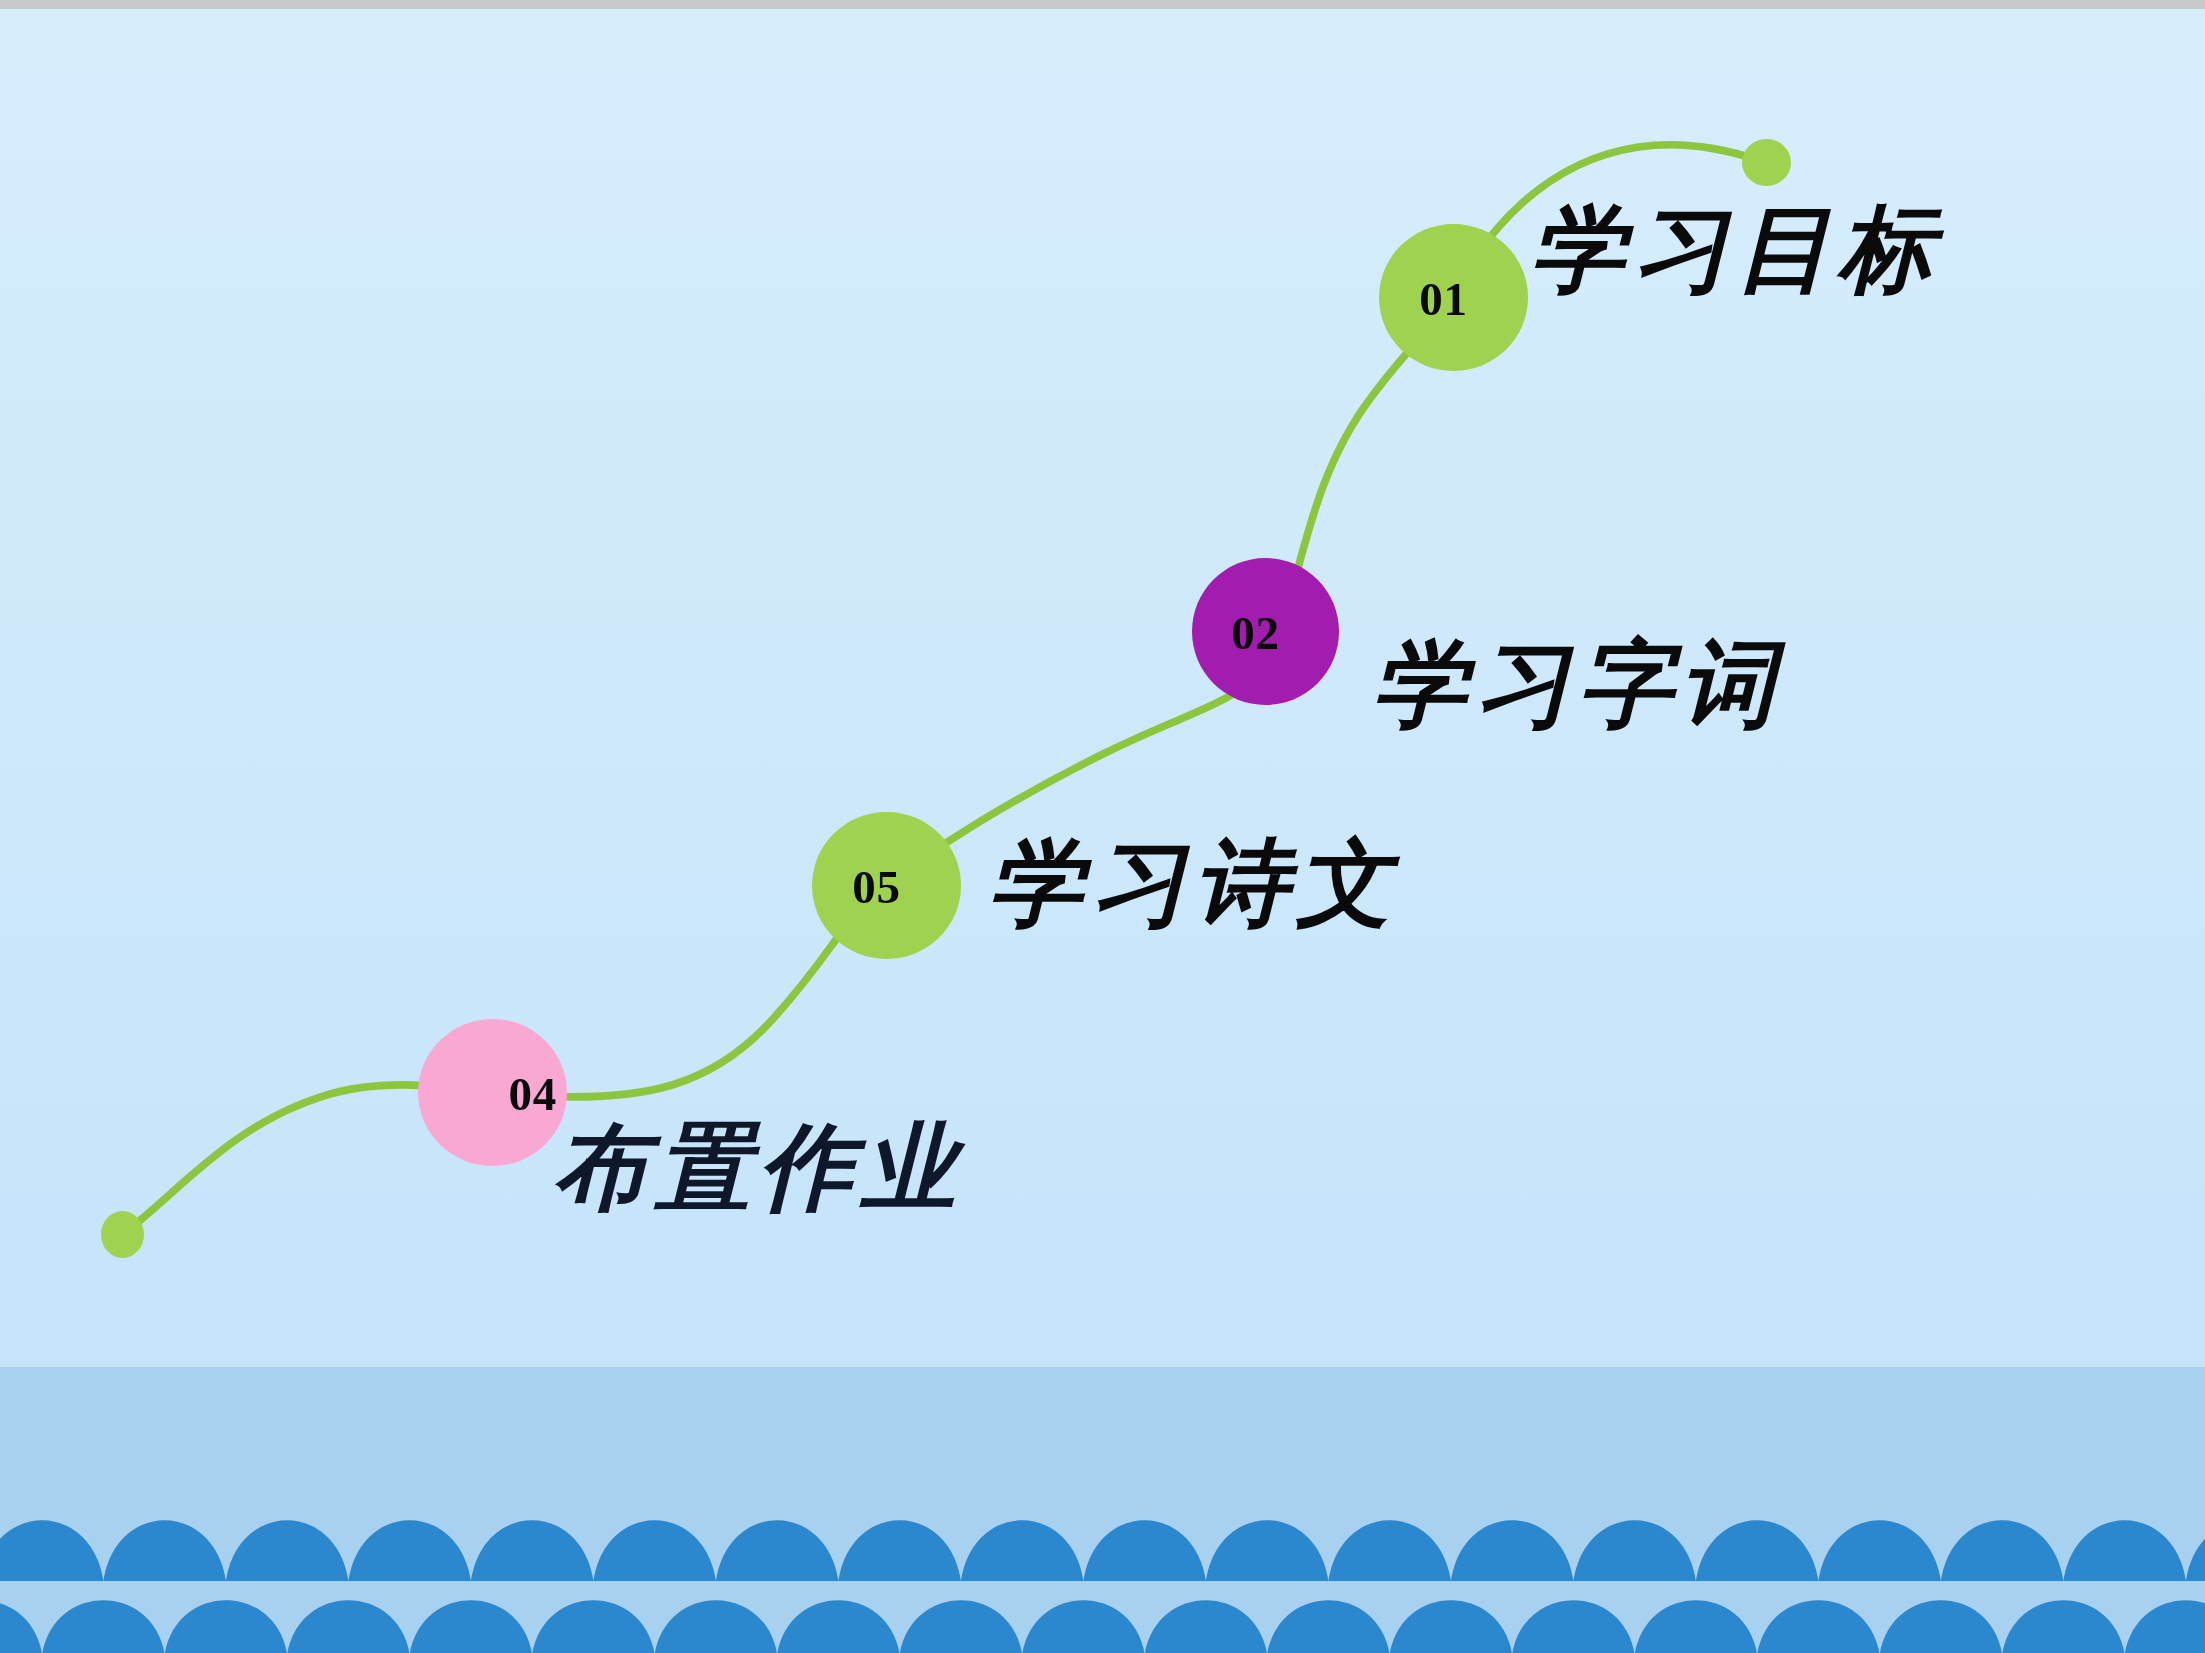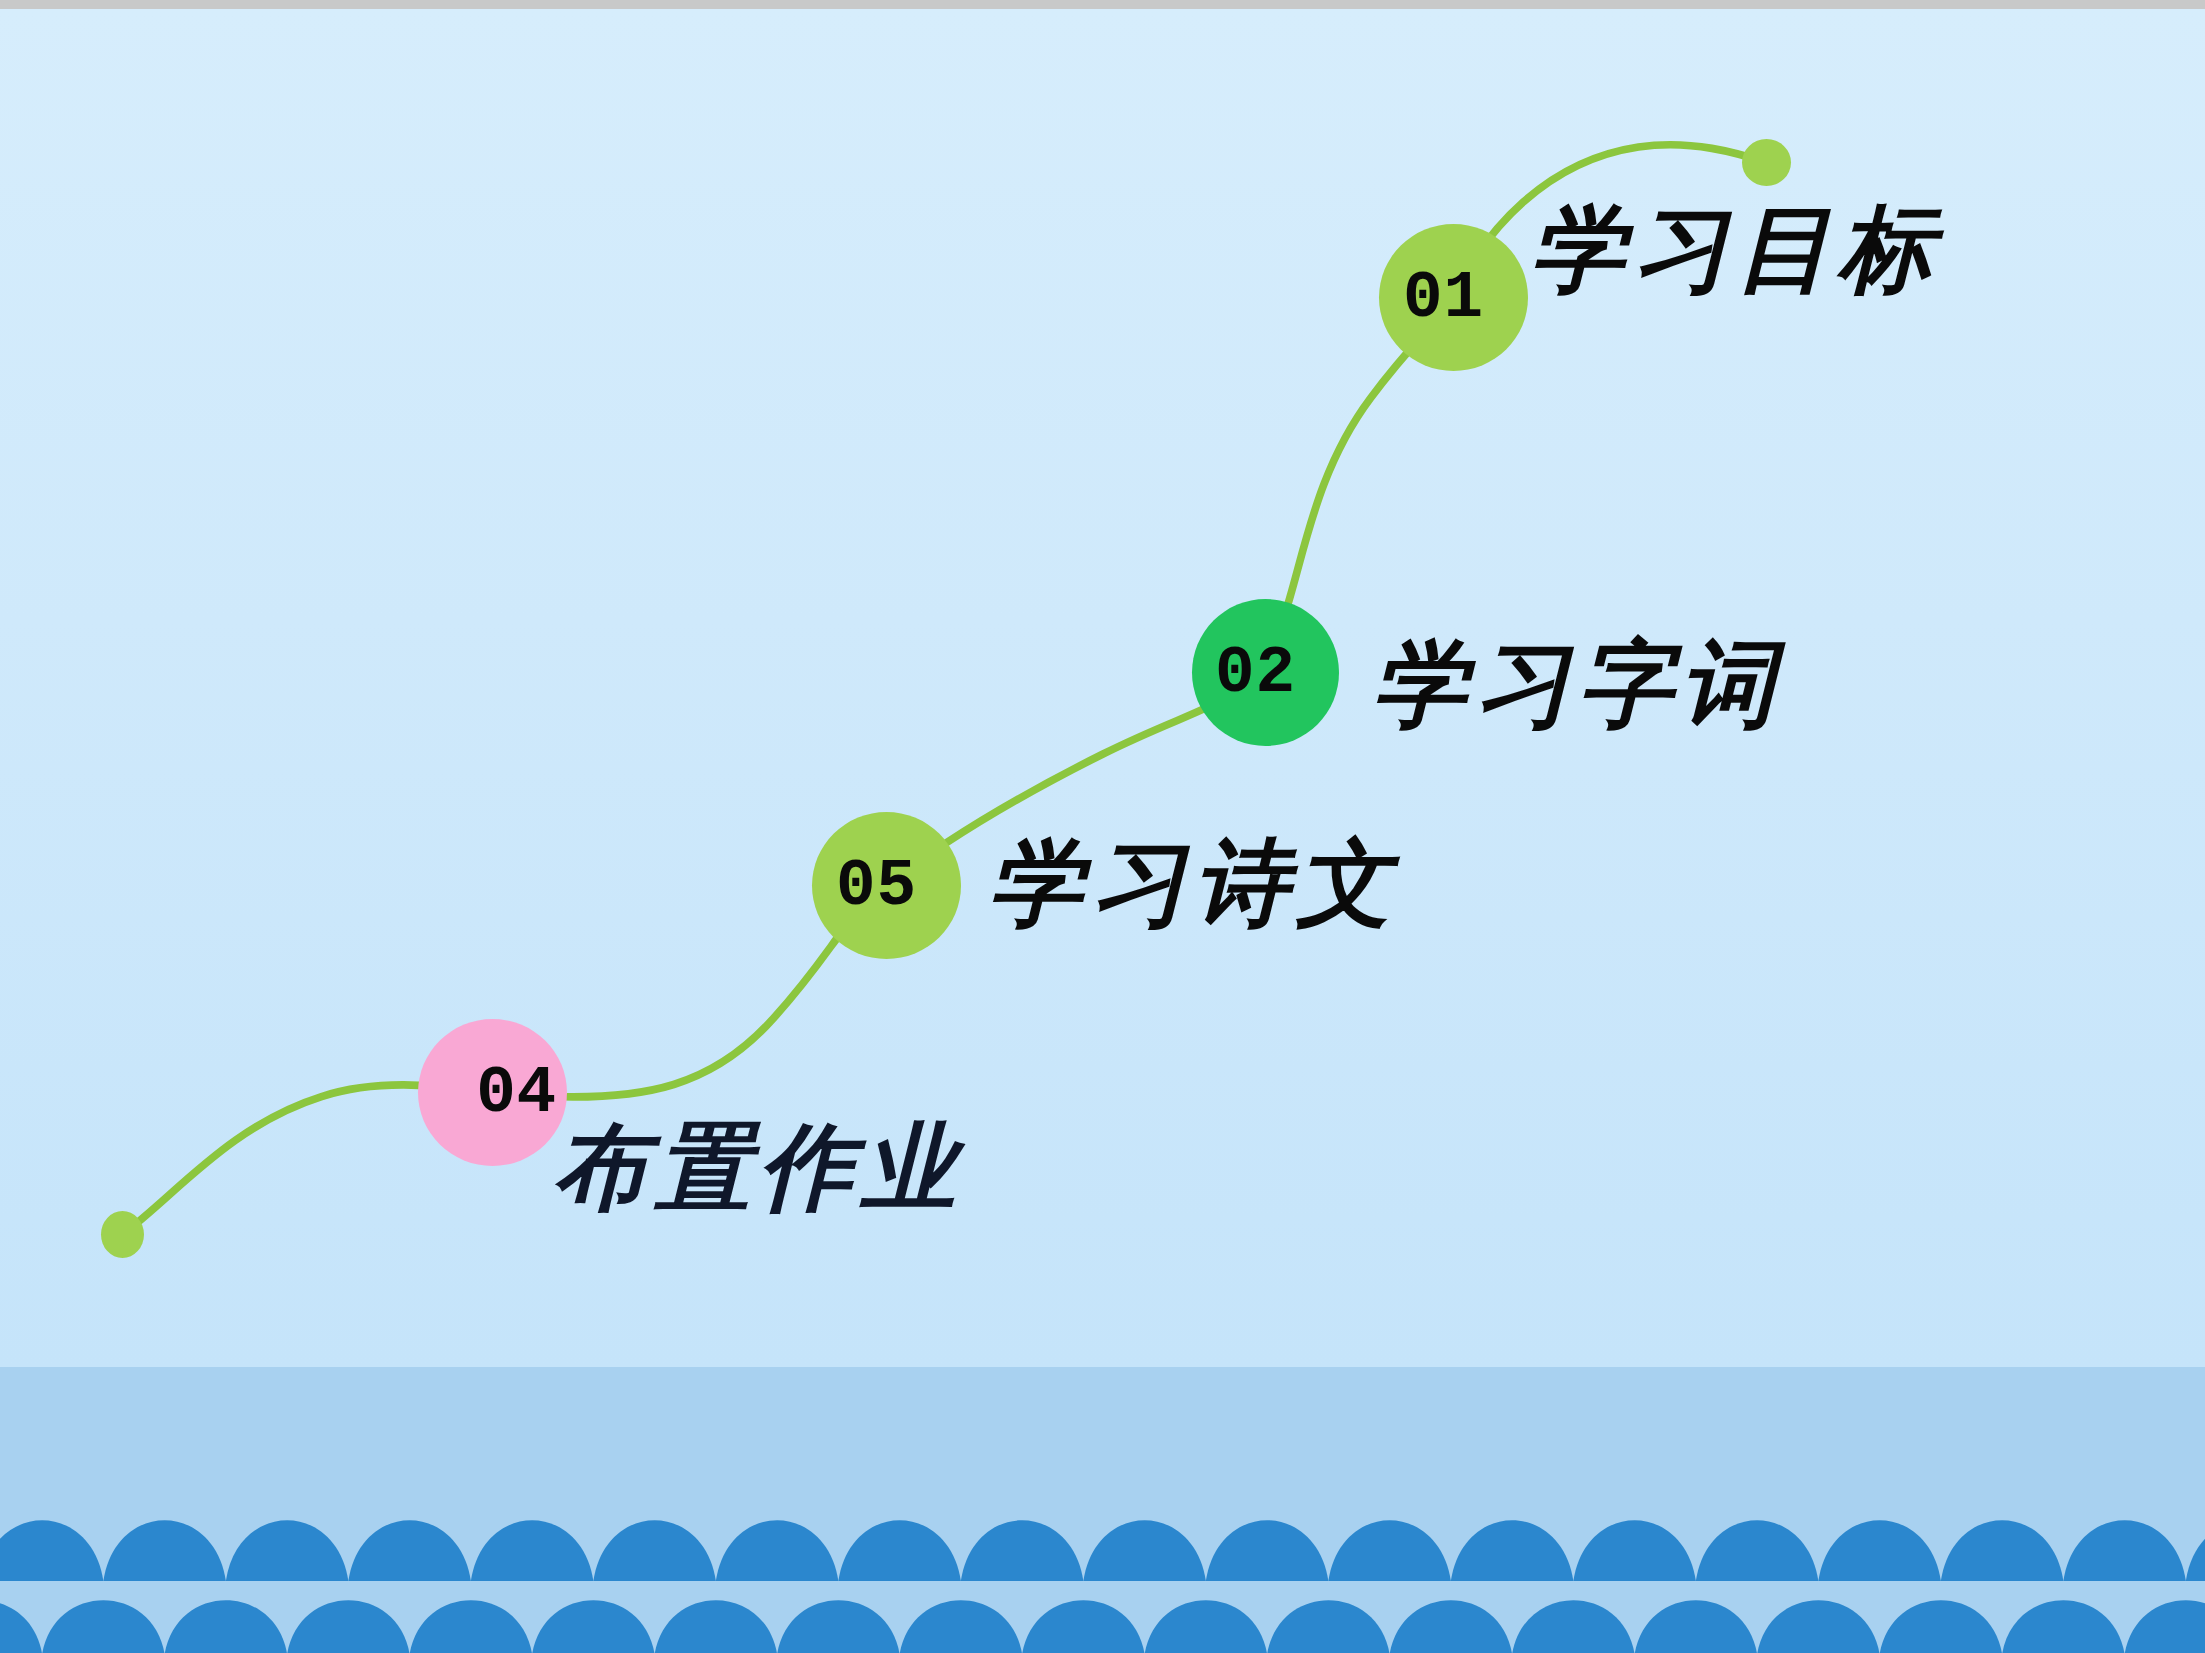--- a/index.html
+++ b/index.html
@@ -70,23 +70,23 @@
   .node {
     position: absolute;
     z-index: 20;
     border-radius: 50%;
     background: #9ed24f;
     display: flex;
     align-items: center;
     justify-content: center;
   }
   .node-num {
-    font-family: Liberation Mono, monospace;
+    font-family: Liberation Serif, serif;
     font-weight: 700;
-    font-size: 66px;
+    font-size: 47px;
     color: #0a0a0a;
     letter-spacing: 0.8px;
     line-height: 1;
     position: relative;
     left: -10px;
     top: 1.5px;
   }
   .end-dot {
     position: absolute;
     z-index: 19;
@@ -169,21 +169,21 @@
   <div id="top-bar" style="background: rgb(200, 201, 201);"></div>
 
   <div class="end-dot" id="dot-start" style="left: 101px; top: 1211px; width: 43px; height: 47px; background: rgb(158, 210, 79);"></div>
   <div class="end-dot" id="dot-end" style="left: 1742px; top: 139px; width: 49px; height: 47px; background: rgb(158, 210, 79);"></div>
 
   <div class="node" id="node-0" style="left: 1379px; top: 224px; width: 149px; height: 147px; background: rgb(158, 210, 79);">
     <span class="node-num">01</span>
   </div>
   <div class="label" id="label-0" style="left: 1530px; top: 201px; color: rgb(10, 10, 10);">学习目标</div>
 
-  <div class="node" id="node-1" style="left: 1192px; top: 599px; width: 147px; height: 147px; background: #22c55e;">
+  <div class="node" id="node-1" style="left: 1192px; top: 558px; width: 147px; height: 147px; background: #a21caf;">
     <span class="node-num">02</span>
   </div>
   <div class="label" id="label-1" style="left: 1355px; top: 636px; color: rgb(10, 10, 10); margin-left: 17px;">学习字词</div>
 
   <div class="node" id="node-2" style="left: 812px; top: 812px; width: 149px; height: 147px; background: rgb(158, 210, 79);">
     <span class="node-num">05</span>
   </div>
   <div class="label" id="label-2" style="left: 988px; top: 835px; color: rgb(10, 10, 10);">学习诗文</div>
 
   <div class="node" id="node-3" style="left: 418px; top: 1019px; width: 149px; height: 147px; background: #f9a8d4; justify-content: flex-end;">

